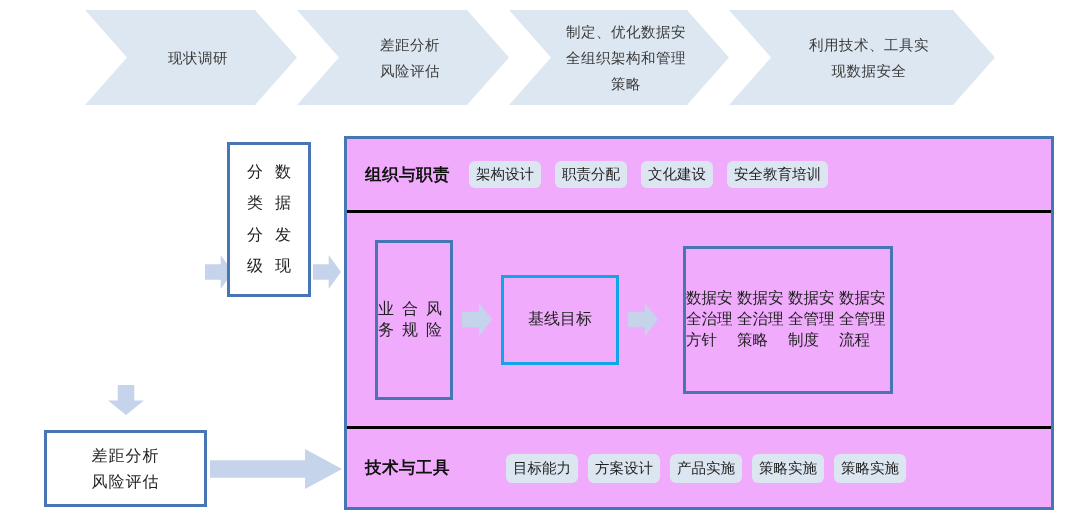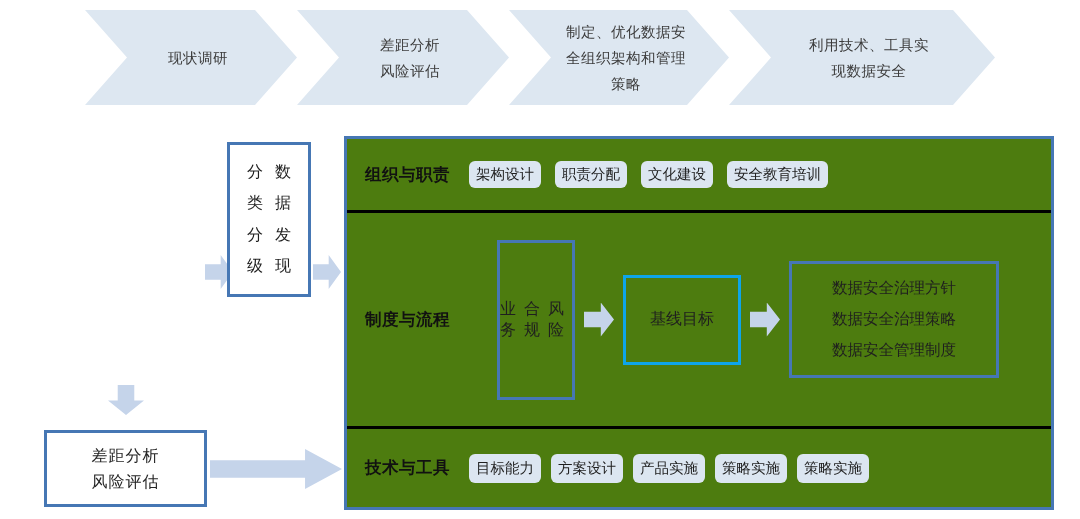--- a/index.html
+++ b/index.html
@@ -125,21 +125,21 @@
     -webkit-clip-path: polygon(0 28%, 72% 28%, 72% 0, 100% 50%, 72% 100%, 72% 72%, 0 72%);
     clip-path: polygon(0 28%, 72% 28%, 72% 0, 100% 50%, 72% 100%, 72% 72%, 0 72%);
   }
 
   
   #main-panel {
     position: absolute;
     left: 344px; top: 136px; width: 710px; height: 374px;
     box-sizing: border-box;
     border: 3px solid #4677b4;
-    background: #4d7c0f;
+    background: #f0abfc;
     display: flex;
     flex-direction: column;
   }
   .panel-row {
     position: relative;
     display: flex;
     align-items: center;
     box-sizing: border-box;
   }
   #row-org  { height: 74px; border-bottom: 3px solid #000000; }
@@ -159,21 +159,21 @@
 
   .tag-list { display: flex; align-items: center; gap: 14px; }
   .tag {
     background: #dce6f1;
     color: #1f1f1f;
     font-size: 14.5px;
     padding: 4px 7px;
     white-space: nowrap;
     border-radius: 6px;
   }
-  #row-tech .tag-list { gap: 10px; }
+  #row-tech .tag-list { gap: 10px; margin-left: 37px; }
   #row-tech .tag { padding: 5px 7px; }
 
   
   .proc-flow { display: flex; align-items: center; }
   #proc-inputs {
     position: relative;
     width: 78px; height: 160px;
     border: 3px solid #4677b4;
     box-sizing: border-box;
     display: flex; flex-direction: row;
@@ -189,26 +189,27 @@
     clip-path: polygon(0 27%, 56% 27%, 56% 0, 100% 50%, 56% 100%, 56% 73%, 0 73%);
   }
   #proc-baseline {
     width: 118px; height: 90px;
     border: 3px solid #0ea5e9;
     box-sizing: border-box;
     display: flex; align-items: center; justify-content: center;
     font-size: 16px; color: #1f1f1f;
   }
   #proc-outputs {
-    width: 210px; height: 117px;
+    width: 210px; height: 148px;
     border: 3px solid #4677b4;
     box-sizing: border-box;
-    display: flex; flex-direction: column;
+    display: flex; flex-direction: row;
     align-items: center; justify-content: space-evenly;
     padding: 4px 0;
+    margin-left: 16px;
   }
   #proc-outputs .line { font-size: 15.5px; color: #1f1f1f; }
 </style>
 </head>
 <body>
 
 <div id="canvas">
 
   <div class="chev-band">
     <div class="chev" id="chev-1" style="left:85px;width:212px;">
@@ -263,36 +264,36 @@
       <div class="row-title">组织与职责</div>
       <div class="tag-list">
         <span class="tag">架构设计</span>
         <span class="tag">职责分配</span>
         <span class="tag">文化建设</span>
         <span class="tag">安全教育培训</span>
       </div>
     </div>
 
     <div class="panel-row" id="row-proc">
-      <div class="row-title">制度与流程</div>
       <div class="proc-flow">
         <div id="proc-inputs">
           <span class="line">业务</span>
           <span class="line">合规</span>
           <span class="line">风险</span>
         </div>
         <div class="proc-arrow"></div>
         <div id="proc-baseline">
           <span>基线目标</span>
         </div>
         <div class="proc-arrow"></div>
         <div id="proc-outputs">
           <span class="line">数据安全治理方针</span>
           <span class="line">数据安全治理策略</span>
           <span class="line">数据安全管理制度</span>
+          <span class="line">数据安全管理流程</span>
         </div>
       </div>
     </div>
 
     <div class="panel-row" id="row-tech">
       <div class="row-title">技术与工具</div>
       <div class="tag-list">
         <span class="tag">目标能力</span>
         <span class="tag">方案设计</span>
         <span class="tag">产品实施</span>

